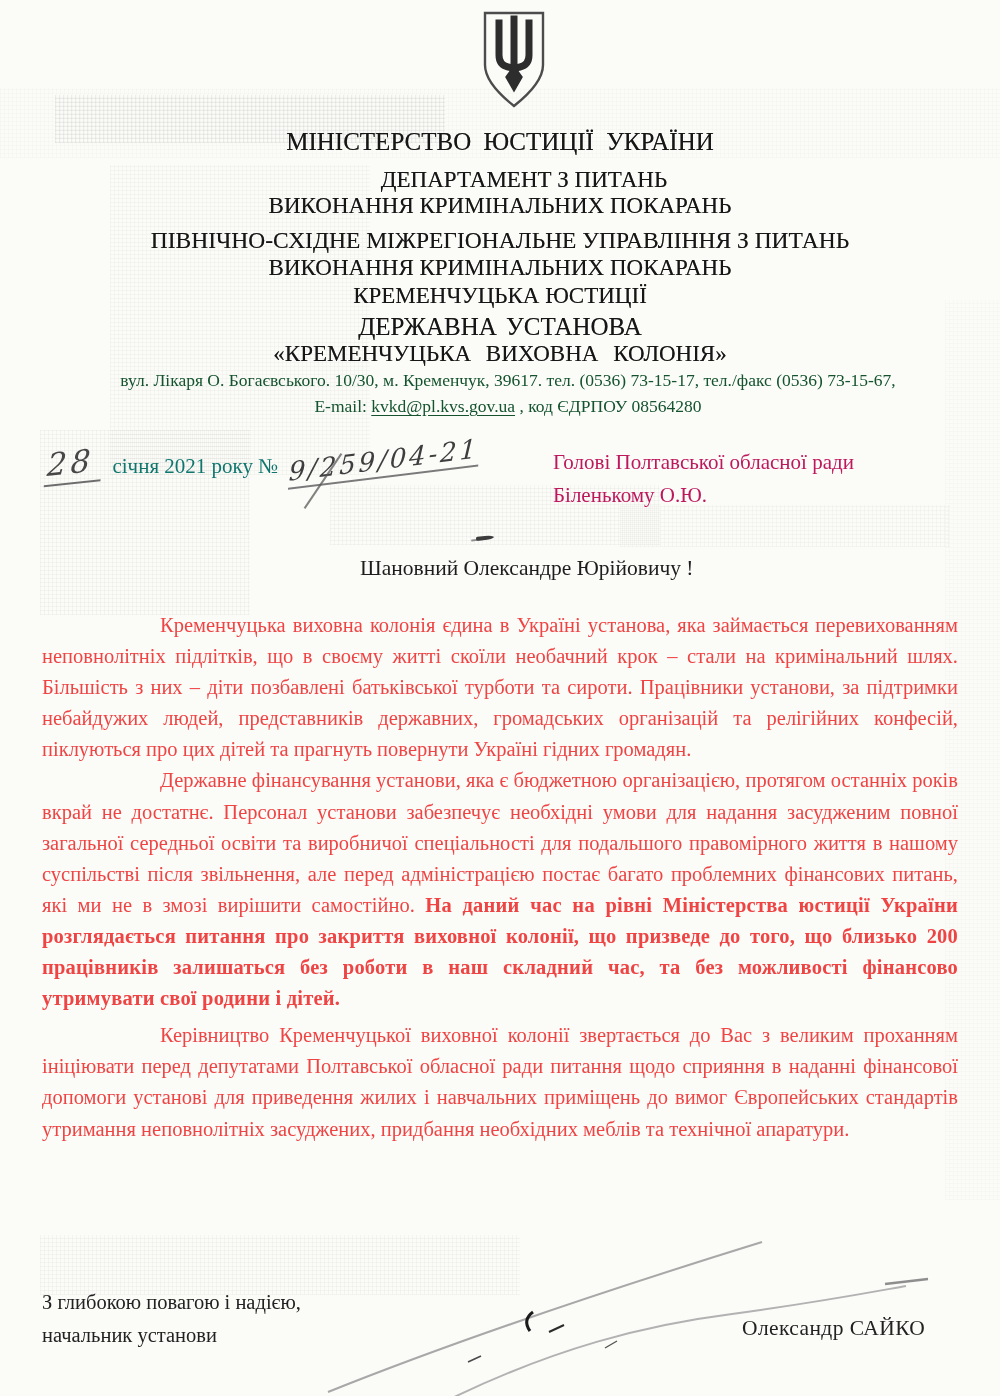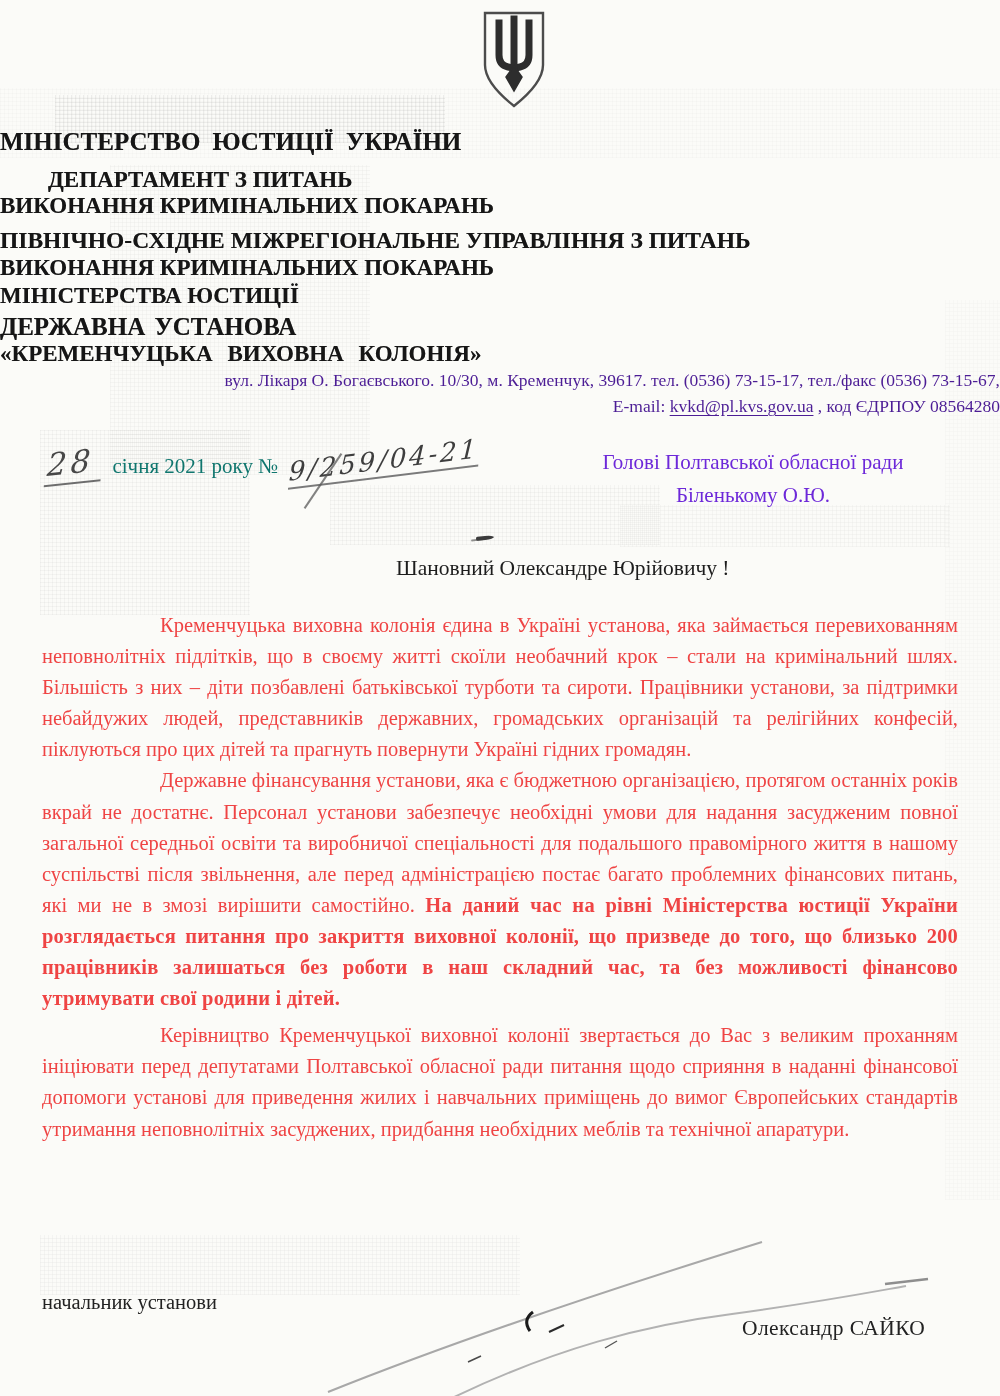--- a/index.html
+++ b/index.html
@@ -13,35 +13,35 @@
   .noise{
     position:absolute;pointer-events:none;
     background-image:
       repeating-linear-gradient(0deg, rgba(50,50,50,.16) 0 1px, transparent 1px 4px),
       repeating-linear-gradient(90deg, rgba(50,50,50,.16) 0 1px, transparent 1px 4px);
   }
   
   .emblem{position:absolute;left:478px;top:10px;width:72px;height:102px;}
   
   .hline{
-    position:absolute;left:0;right:0;text-align:left;
-    font-weight:bold;color:#161616;
+    position:absolute;left:0;right:0;text-align:center;
+    font-weight:normal;color:#161616;
     text-shadow:0 0 .5px rgba(20,20,20,.55);
   }
   .h1{top:128px;font-size:25px;word-spacing:6px;}
   .h2{top:167px;font-size:23px;padding-left:48px;}
   .h3{top:193px;font-size:23px;}
   .h4{top:227px;font-size:23.5px;}
   .h5{top:255px;font-size:23px;}
   .h6{top:283px;font-size:23px;}
   .h7{top:313px;font-size:25px;word-spacing:3px;}
   .h8{top:341px;font-size:23px;word-spacing:9px;}
   .addr{
-    position:absolute;left:16px;right:0;text-align:right;
-    font-size:17.5px;color:#4c1d95;
+    position:absolute;left:16px;right:0;text-align:center;
+    font-size:17.5px;color:#14532d;
   }
   .addr1{top:370px;}
   .addr2{top:396px;}
   .addr2 .email{text-decoration:underline;text-underline-offset:3px;}
   
   .dateline{
     position:absolute;left:45px;top:444px;width:500px;
     display:flex;align-items:baseline;gap:10px;white-space:nowrap;
   }
   .hw{
@@ -59,25 +59,25 @@
     transform:rotate(-7deg) skewX(-10deg) translateY(-4px);
     text-decoration:underline;text-decoration-color:#7a7a7a;
     text-decoration-thickness:1.5px;text-underline-offset:7px;
   }
   .hw-slash{
     position:absolute;left:322px;top:448px;width:2px;height:66px;
     background:#5a5a5a;transform:rotate(34deg);opacity:.75;
   }
   .addressee{
     position:absolute;left:553px;top:446px;width:400px;
-    font-size:21px;line-height:33px;color:#6d28d9;text-align:center;
+    font-size:21px;line-height:33px;color:#be185d;
   }
   
   .salutation{
-    position:absolute;left:396px;top:556px;
+    position:absolute;left:360px;top:556px;
     font-size:21.5px;color:#1d1d1d;
   }
   .smudge{
     position:absolute;left:476px;top:536px;width:18px;height:4px;
     background:#3c3c3c;border-radius:2px 60% 60% 2px;
     transform:rotate(-6deg);box-shadow:-6px 1px 0 -1px rgba(60,60,60,.55);
   }
   
   .body-text{
     position:absolute;left:42px;top:610px;width:916px;
@@ -120,21 +120,21 @@
       <path d="M36 56 l8 11 -8 14 -8 -14 z" fill="#2d2d2d" stroke-width="1.5"></path>
     </g>
   </svg>
 </div>
 
 <div class="hline h1">МІНІСТЕРСТВО ЮСТИЦІЇ УКРАЇНИ</div>
 <div class="hline h2">ДЕПАРТАМЕНТ З ПИТАНЬ</div>
 <div class="hline h3">ВИКОНАННЯ КРИМІНАЛЬНИХ ПОКАРАНЬ</div>
 <div class="hline h4">ПІВНІЧНО-СХІДНЕ МІЖРЕГІОНАЛЬНЕ УПРАВЛІННЯ З ПИТАНЬ</div>
 <div class="hline h5">ВИКОНАННЯ КРИМІНАЛЬНИХ ПОКАРАНЬ</div>
-<div class="hline h6">МІНІСТЕРСТВА ЮСТИЦІЇ</div>
+<div class="hline h6">КРЕМЕНЧУЦЬКА ЮСТИЦІЇ</div>
 <div class="hline h7">ДЕРЖАВНА УСТАНОВА</div>
 <div class="hline h8">«КРЕМЕНЧУЦЬКА ВИХОВНА КОЛОНІЯ»</div>
 
 <div class="addr addr1">вул. Лікаря О. Богаєвського. 10/30, м. Кременчук, 39617.  тел. (0536) 73-15-17, тел./факс (0536) 73-15-67,</div>
 <div class="addr addr2">
   <span>E-mail: </span><span class="email">kvkd@pl.kvs.gov.ua</span><span> ,  код ЄДРПОУ 08564280</span>
 </div>
 
 <div class="dateline">
   <span class="hw hw-day">28</span>
@@ -151,20 +151,21 @@
 <div class="smudge"></div>
 <div class="salutation">Шановний Олександре Юрійовичу !</div>
 
 <div class="body-text">
   <p>Кременчуцька виховна колонія єдина в Україні установа, яка займається перевихованням неповнолітніх підлітків, що в своєму житті скоїли необачний крок – стали на кримінальний шлях. Більшість з них – діти позбавлені батьківської турботи та сироти. Працівники установи, за підтримки небайдужих людей, представників державних, громадських організацій та релігійних конфесій, піклуються про цих дітей та прагнуть повернути Україні гідних громадян.</p>
   <p><span>Державне фінансування установи, яка є бюджетною організацією, протягом останніх років вкрай не достатнє. Персонал установи забезпечує необхідні умови для надання засудженим повної загальної середньої освіти та виробничої спеціальності для подальшого правомірного життя в нашому суспільстві після звільнення, але перед адміністрацією постає багато проблемних фінансових питань, які ми не в змозі вирішити самостійно. </span><span class="bold-statement">На даний час на рівні Міністерства юстиції України розглядається питання про закриття виховної колонії, що призведе до того, що близько 200 працівників залишаться без роботи в наш складний час, та без можливості фінансово утримувати свої родини і дітей.</span></p>
   <p class="p3">Керівництво Кременчуцької виховної колонії звертається до Вас з великим проханням ініціювати перед депутатами Полтавської обласної ради питання щодо сприяння в наданні фінансової допомоги установі для приведення жилих і навчальних приміщень до вимог Європейських стандартів утримання неповнолітніх засуджених, придбання необхідних меблів та технічної апаратури.</p>
 </div>
 
 <div class="closing">
+  <div>З глибокою повагою і надією,</div>
   <div>начальник установи</div>
 </div>
 <div class="signer">Олександр САЙКО</div>
 
 <svg class="sig-svg" viewBox="0 0 700 168">
   <path d="M 28 164 C 150 115, 320 58, 462 14" fill="none" stroke="#a8a8a8" stroke-width="2"></path>
   <path d="M 148 172 C 255 120, 345 97, 432 86 C 520 74, 572 64, 606 58" fill="none" stroke="#b2b2b2" stroke-width="2"></path>
   <path d="M 585 56 L 628 51" fill="none" stroke="#8e8e8e" stroke-width="2.6"></path>
   <path d="M 233 84 q -11 8 -3 19" fill="none" stroke="#1b1b1b" stroke-width="3"></path>
   <path d="M 249 104 l 15 -7" fill="none" stroke="#2b2b2b" stroke-width="2"></path>

